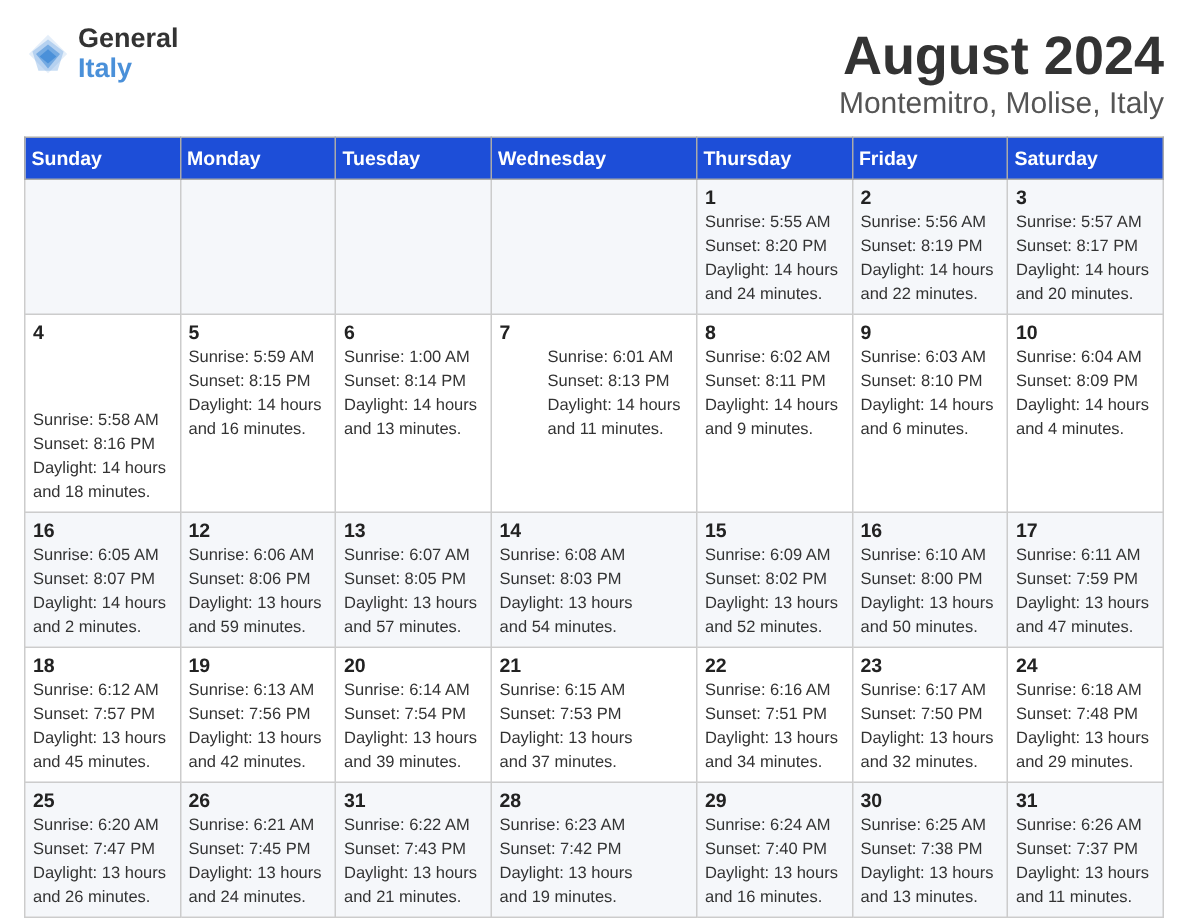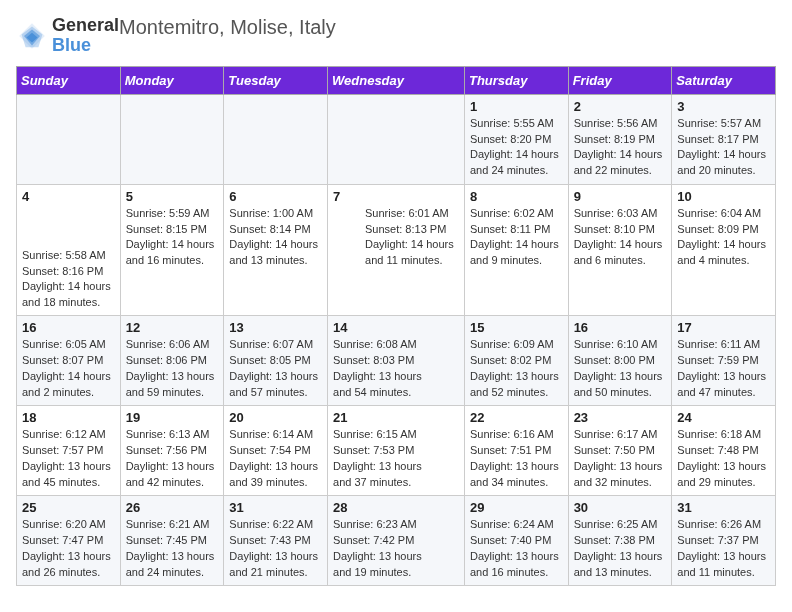--- a/index.html
+++ b/index.html
@@ -5,21 +5,21 @@
     * { box-sizing: border-box; margin: 0; padding: 0; }
     body {
       font-family: Arial, sans-serif;
       background: #fff;
       width: 792px;
       min-height: 612px;
       padding: 16px;
     }
     .header {
       display: flex;
-      justify-content: flex-start;
+      justify-content: space-between;
       align-items: flex-start;
       margin-bottom: 10px;
     }
     .logo {
       display: flex;
       align-items: center;
       gap: 4px;
     }
     .logo-text {
       font-size: 18px;
@@ -45,23 +45,22 @@
     .subtitle {
       font-size: 20px;
       color: #555;
     }
     table {
       width: 100%;
       border-collapse: collapse;
       font-size: 11px;
     }
     thead tr {
-      background-color: #6d28d9;
+      background-color: #1d4ed8;
       color: #fff;
-      font-style: italic;
     }
     thead th {
       padding: 6px 4px;
       text-align: left;
       font-size: 13px;
       font-weight: bold;
       border: 1px solid #aaa;
     }
     tbody tr {
       vertical-align: top;
@@ -100,24 +99,25 @@
 <div class="header">
   <div class="logo">
     <svg class="logo-icon" viewBox="0 0 40 40">
       <polygon points="20,4 36,20 20,36 4,20" fill="#4a90d9" opacity="0.15"></polygon>
       <polygon points="20,8 33,18 28,34 12,34 7,18" fill="#4a90d9" opacity="0.3"></polygon>
       <polygon points="20,12 30,20 20,32 10,20" fill="#4a90d9" opacity="0.6"></polygon>
       <polygon points="20,16 27,22 20,28 13,22" fill="#4a90d9"></polygon>
     </svg>
     <div class="logo-text">
       <div>General</div>
-      <div><span>Blue</span></div>
+      <div><span>Italy</span></div>
     </div>
   </div>
   <div class="title-block">
+    <div class="main-title">August 2024</div>
     <div class="subtitle">Montemitro, Molise, Italy</div>
   </div>
 </div>
 
 <table>
   <thead>
     <tr>
     <th>Sunday</th>
         <th>Monday</th>
         <th>Tuesday</th>

